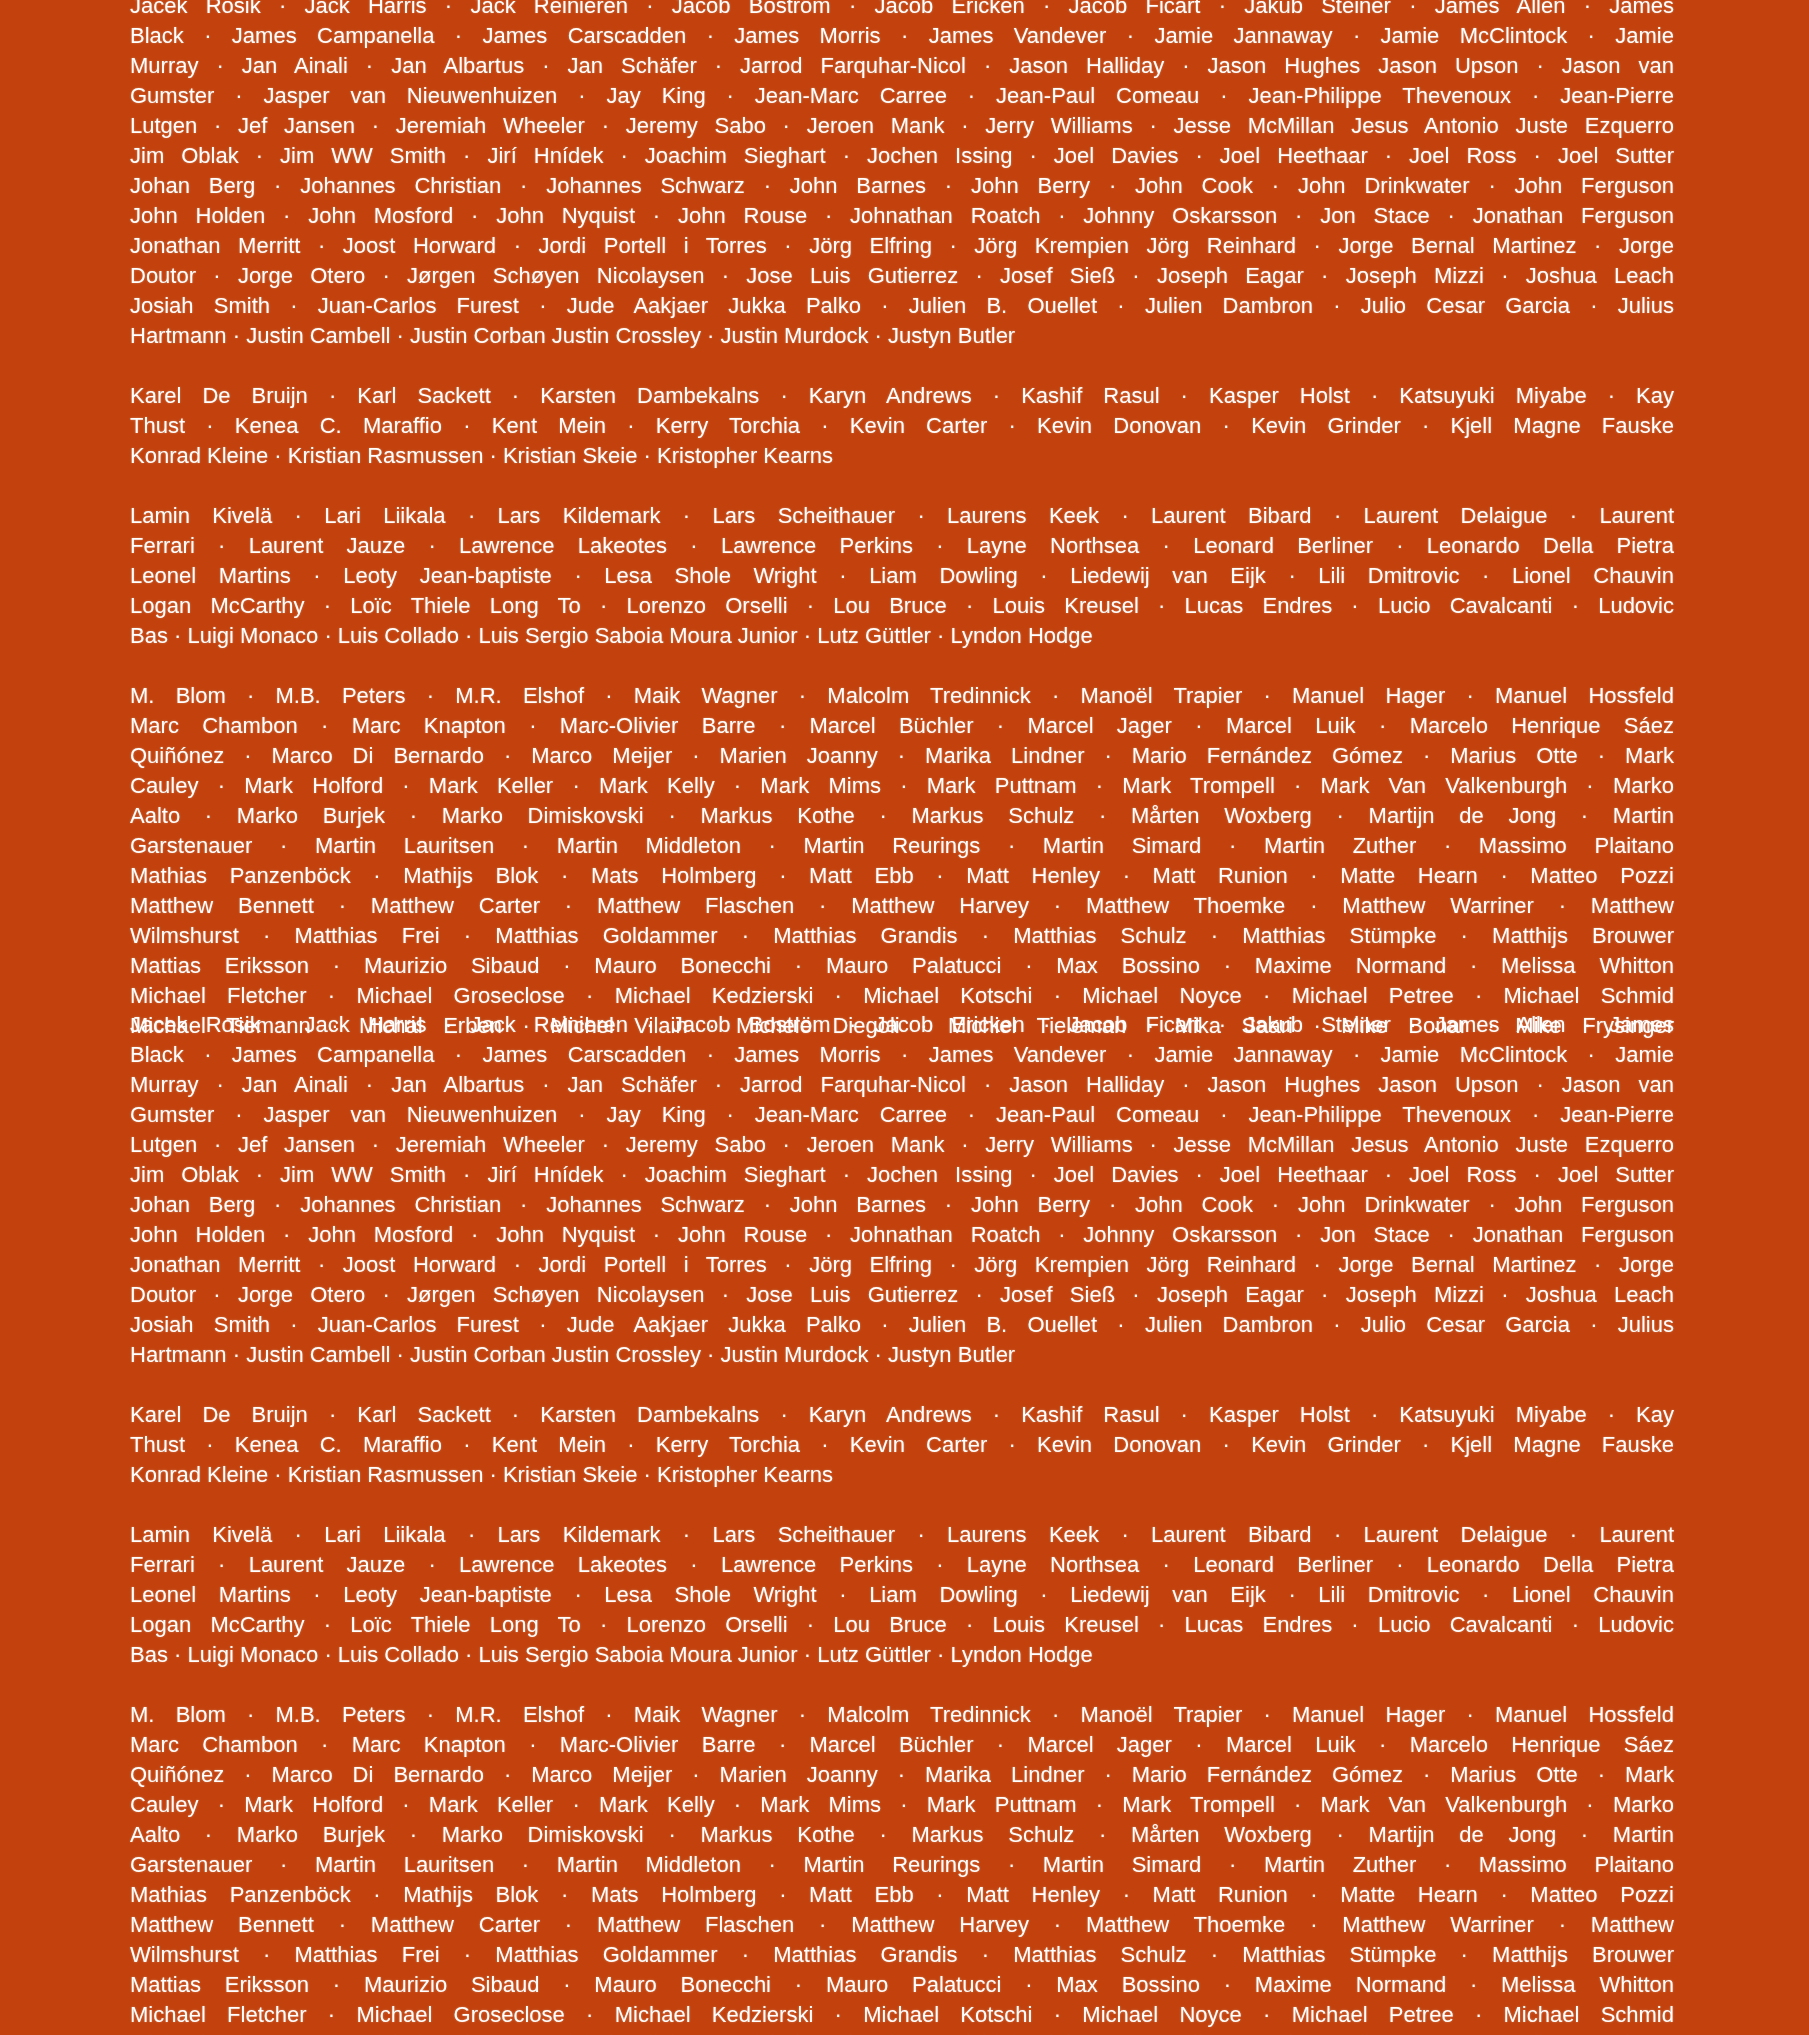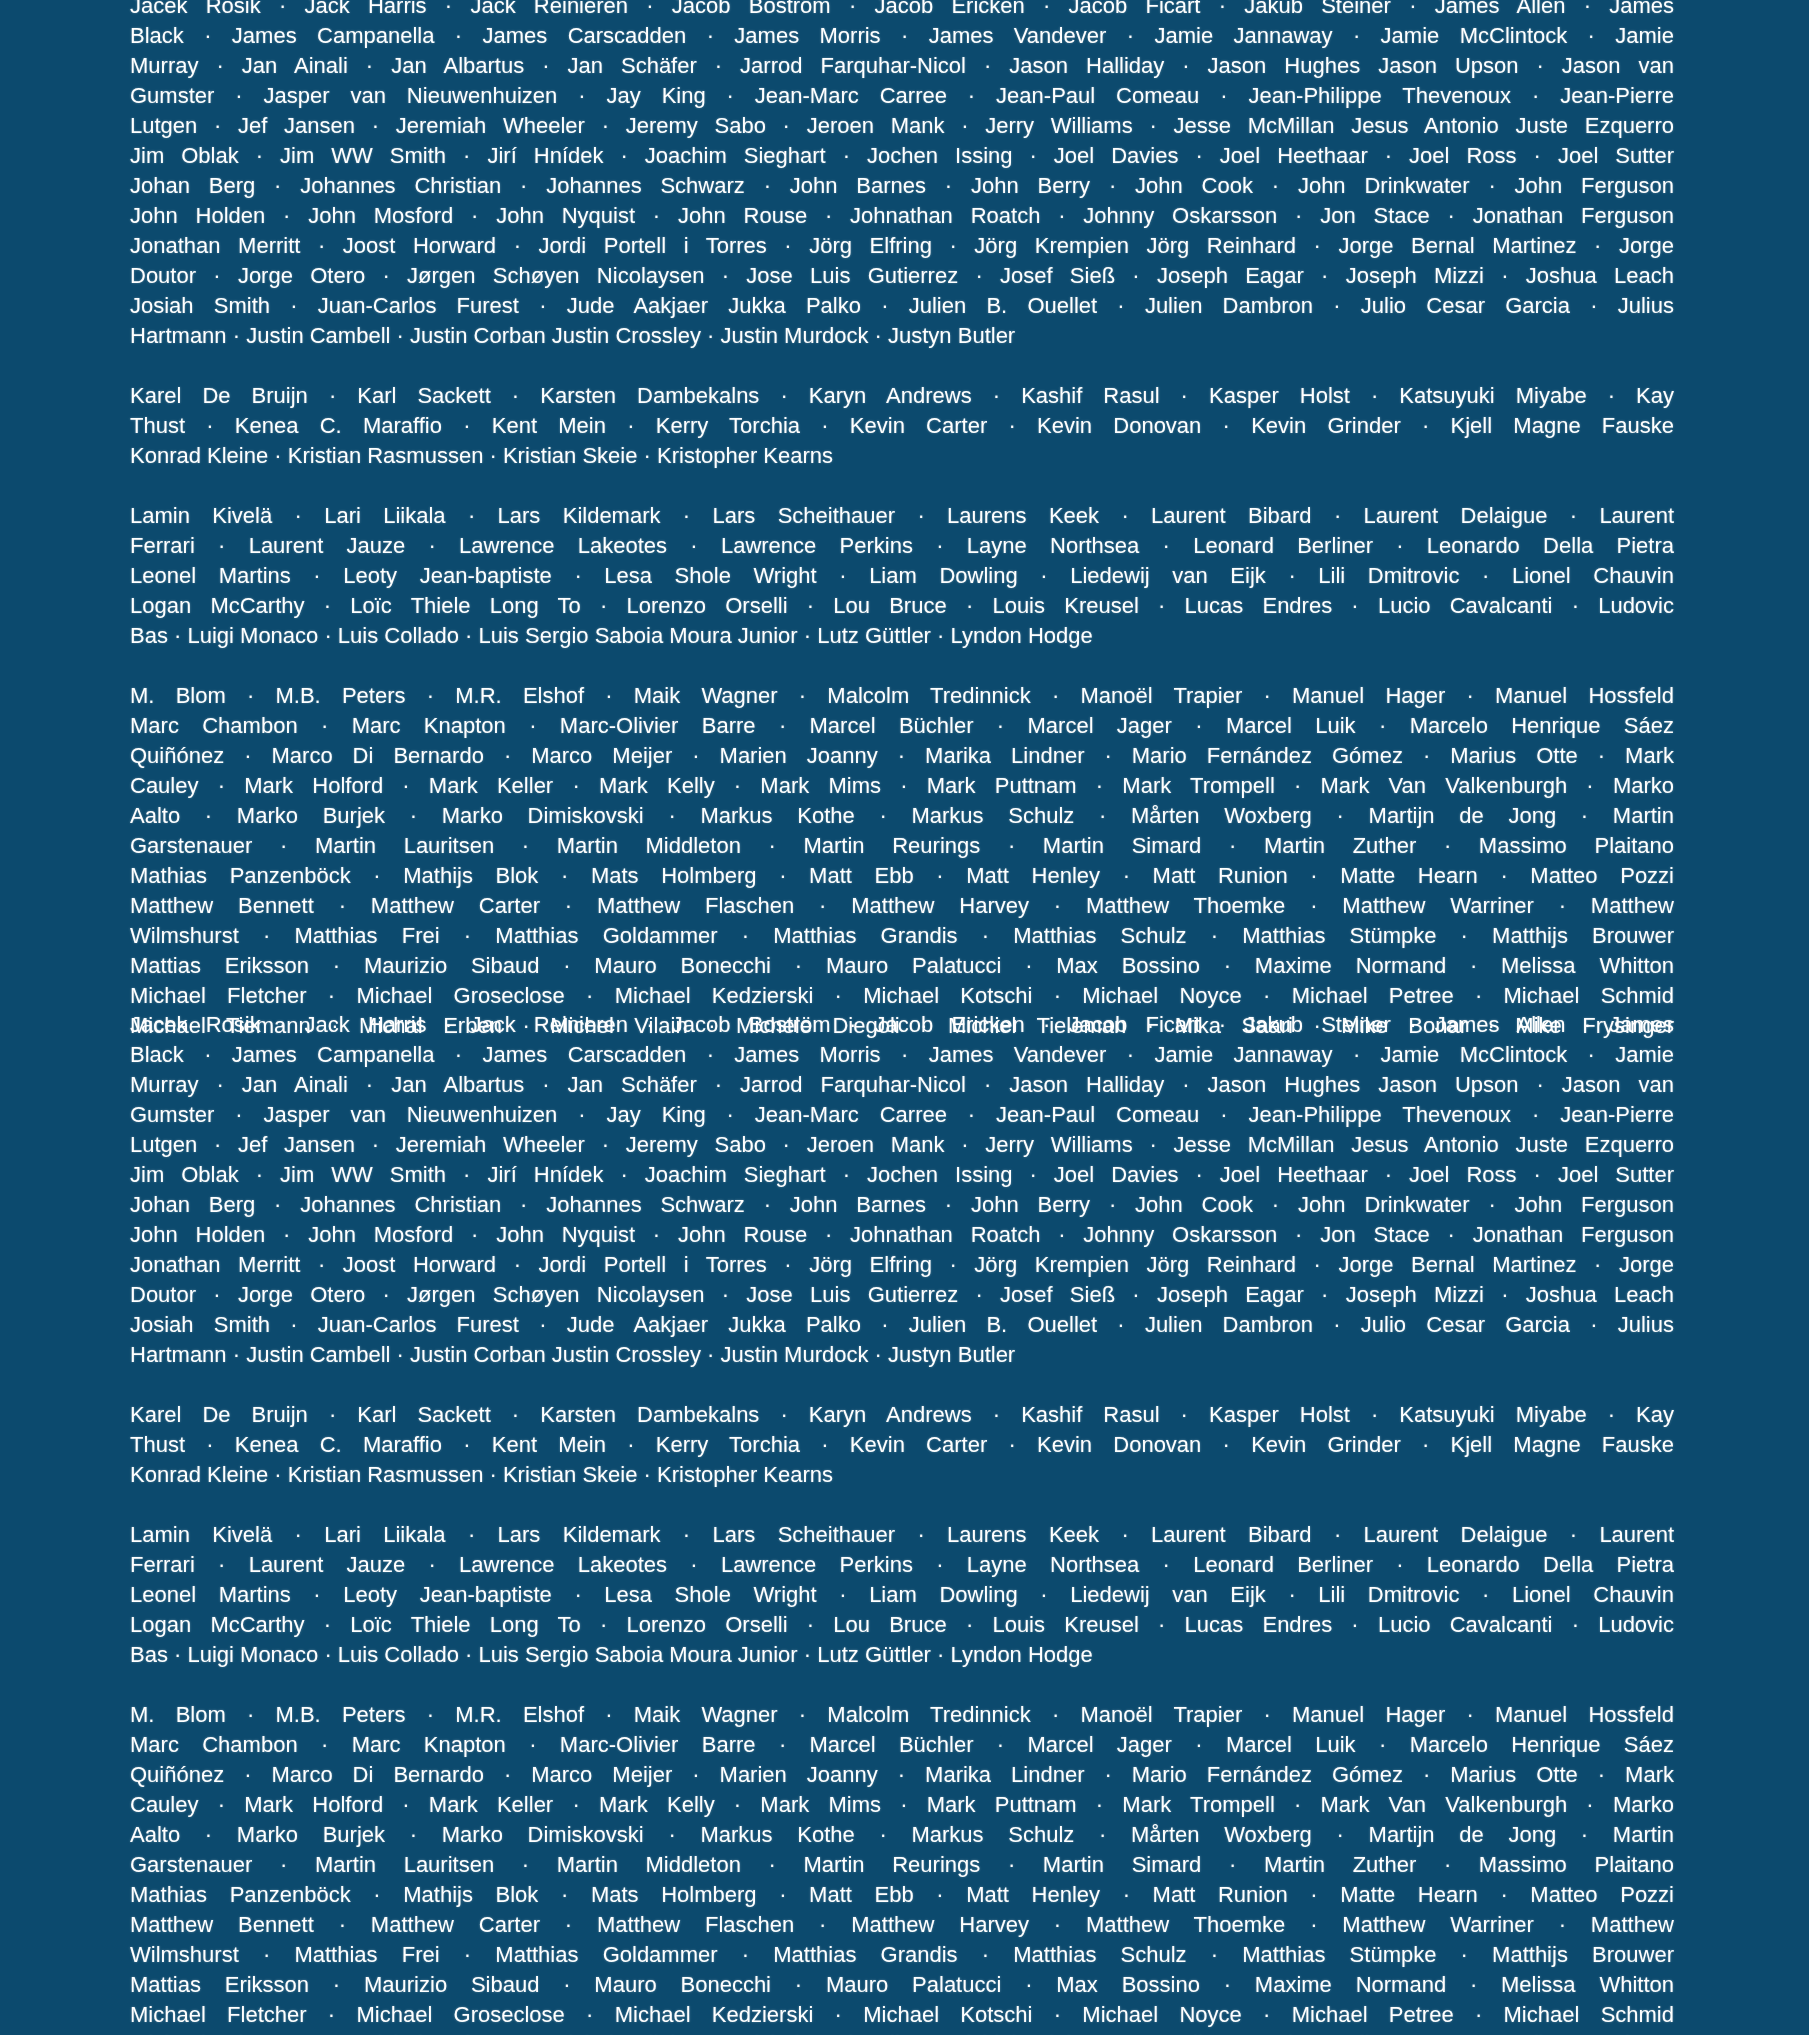--- a/index.html
+++ b/index.html
@@ -1,20 +1,20 @@
 <!DOCTYPE html>
 <html style="font-size:7.2px"><head>
 <meta charset="utf-8">
 <style>
   html, body { margin: 0; padding: 0; background: #000; }
   .screen {
     position: relative;
     width: 1809px;
     height: 2035px;
-    background: #0c4a6e;
+    background: #c2410c;
     overflow: hidden;
     font-family: "Liberation Sans", "DejaVu Sans", sans-serif;
   }
   .credits {
     position: absolute;
     left: 130px;
     width: 1544px;
     color: #ffffff;
     font-size: 22px;
     line-height: 30px;

